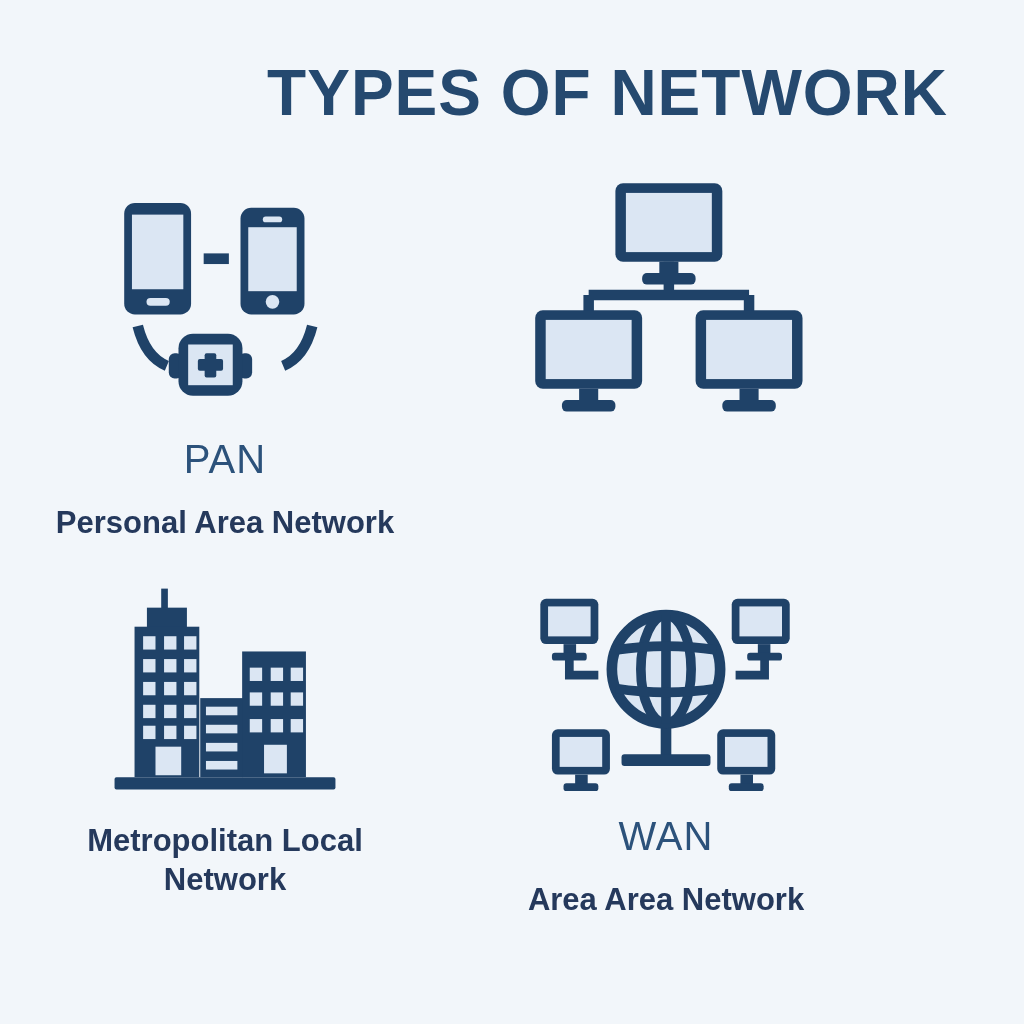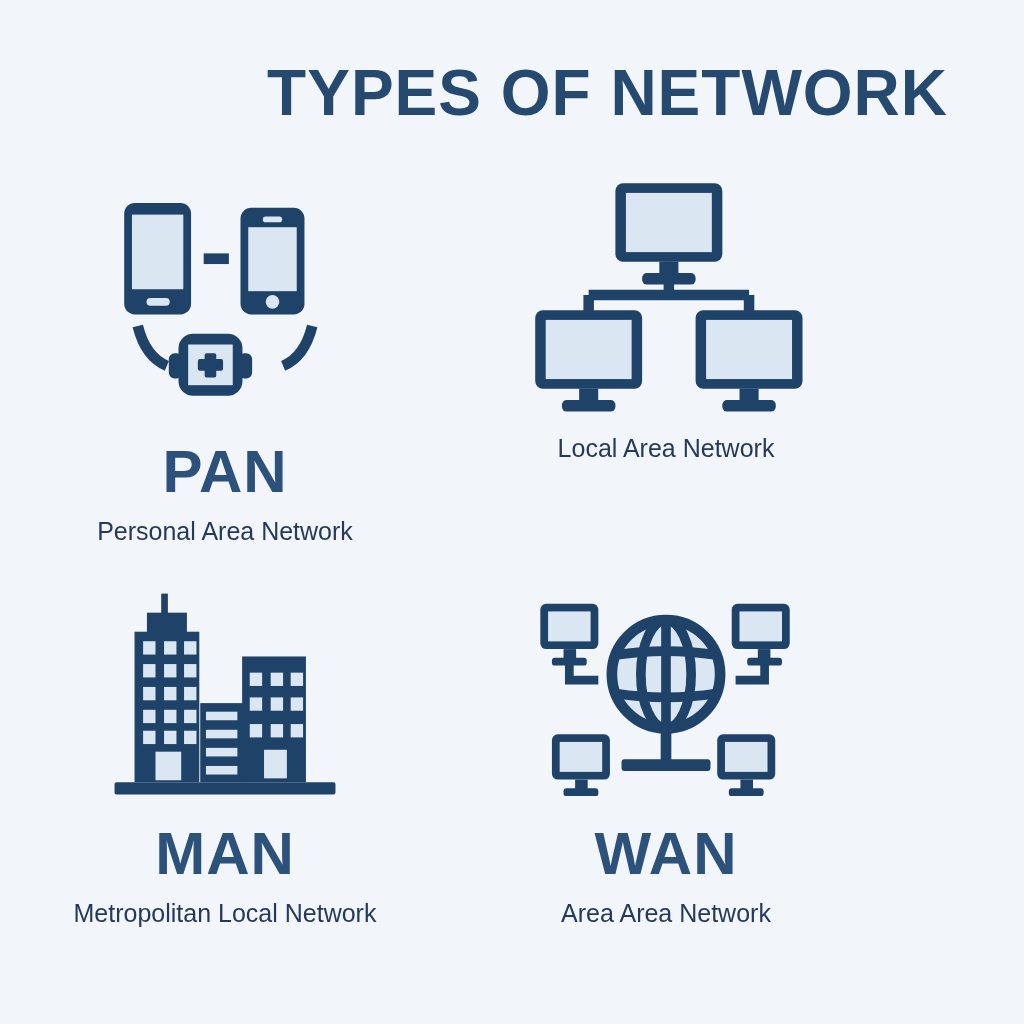--- a/index.html
+++ b/index.html
@@ -17,23 +17,23 @@
     margin:56px 0 0;font-size:64px;font-weight:800;letter-spacing:1px;
     color:var(--title-color);
   }
   .grid{display:grid;grid-template-columns:512px 512px;margin-top:38px}
   .card{display:flex;flex-direction:column;align-items:center}
   .col-left{transform:translateX(45px)}
   .col-right{transform:translateX(-26px)}
   .row2{margin-top:28px}
   .icon-wrap{height:255px;display:flex;align-items:flex-end;justify-content:center}
   .icon-wrap.small{height:230px}
-  .acronym{font-size:60px;font-weight:700;color:var(--acronym-color);margin-top:14px;letter-spacing:1px}
+  .acronym{font-size:40px;font-weight:400;color:var(--acronym-color);margin-top:14px;letter-spacing:1px}
   .full-name{
-    font-size:25px;font-weight:400;color:var(--name-color);margin-top:10px;
+    font-size:31px;font-weight:700;color:var(--name-color);margin-top:22px;
     max-width:345px;text-align:center;line-height:1.24;
   }
   
   .ink{fill:var(--primary)}
   .screen{fill:var(--screen)}
   .line{stroke:var(--primary);fill:none}
 </style>
 </head>
 <body>
 
@@ -96,21 +96,20 @@
           </g>
 
           <g>
             <rect class="ink" x="186" y="147" width="112" height="82" rx="8"></rect>
             <rect class="screen" x="197" y="157" width="90" height="62"></rect>
             <rect class="ink" x="232" y="229" width="20" height="14"></rect>
             <rect class="ink" x="214" y="241" width="56" height="12" rx="5"></rect>
           </g>
         </svg>
       </div>
-      <div class="full-name">Local Area Network</div>
     </div>
 
     <div class="card col-left row2">
       <div class="icon-wrap small">
         <svg width="248" height="219" viewBox="0 0 260 230">
 
           <g>
             <rect class="ink" x="63" y="8" width="7" height="26"></rect>
             <rect class="ink" x="48" y="28" width="42" height="26"></rect>
             <rect class="ink" x="35" y="48" width="68" height="158"></rect>
@@ -150,21 +149,20 @@
               <rect class="screen" x="199" y="117" width="13" height="14"></rect>
             <rect class="screen" x="156" y="145" width="13" height="14"></rect>
               <rect class="screen" x="178" y="145" width="13" height="14"></rect>
               <rect class="screen" x="199" y="145" width="13" height="14"></rect>
             <rect class="screen" x="171" y="172" width="24" height="30"></rect>
           </g>
 
           <rect class="ink" x="14" y="206" width="232" height="13" rx="2"></rect>
         </svg>
       </div>
-      <div class="acronym">MAN</div>
       <div class="full-name">Metropolitan Local Network</div>
     </div>
 
     <div class="card col-right row2">
       <div class="icon-wrap small">
         <svg width="290" height="218" viewBox="0 0 300 225">
 
           <path class="line" d="M50,80 V96 H80" stroke-width="9"></path>
           <path class="line" d="M252,80 V96 H222" stroke-width="9"></path>
 

